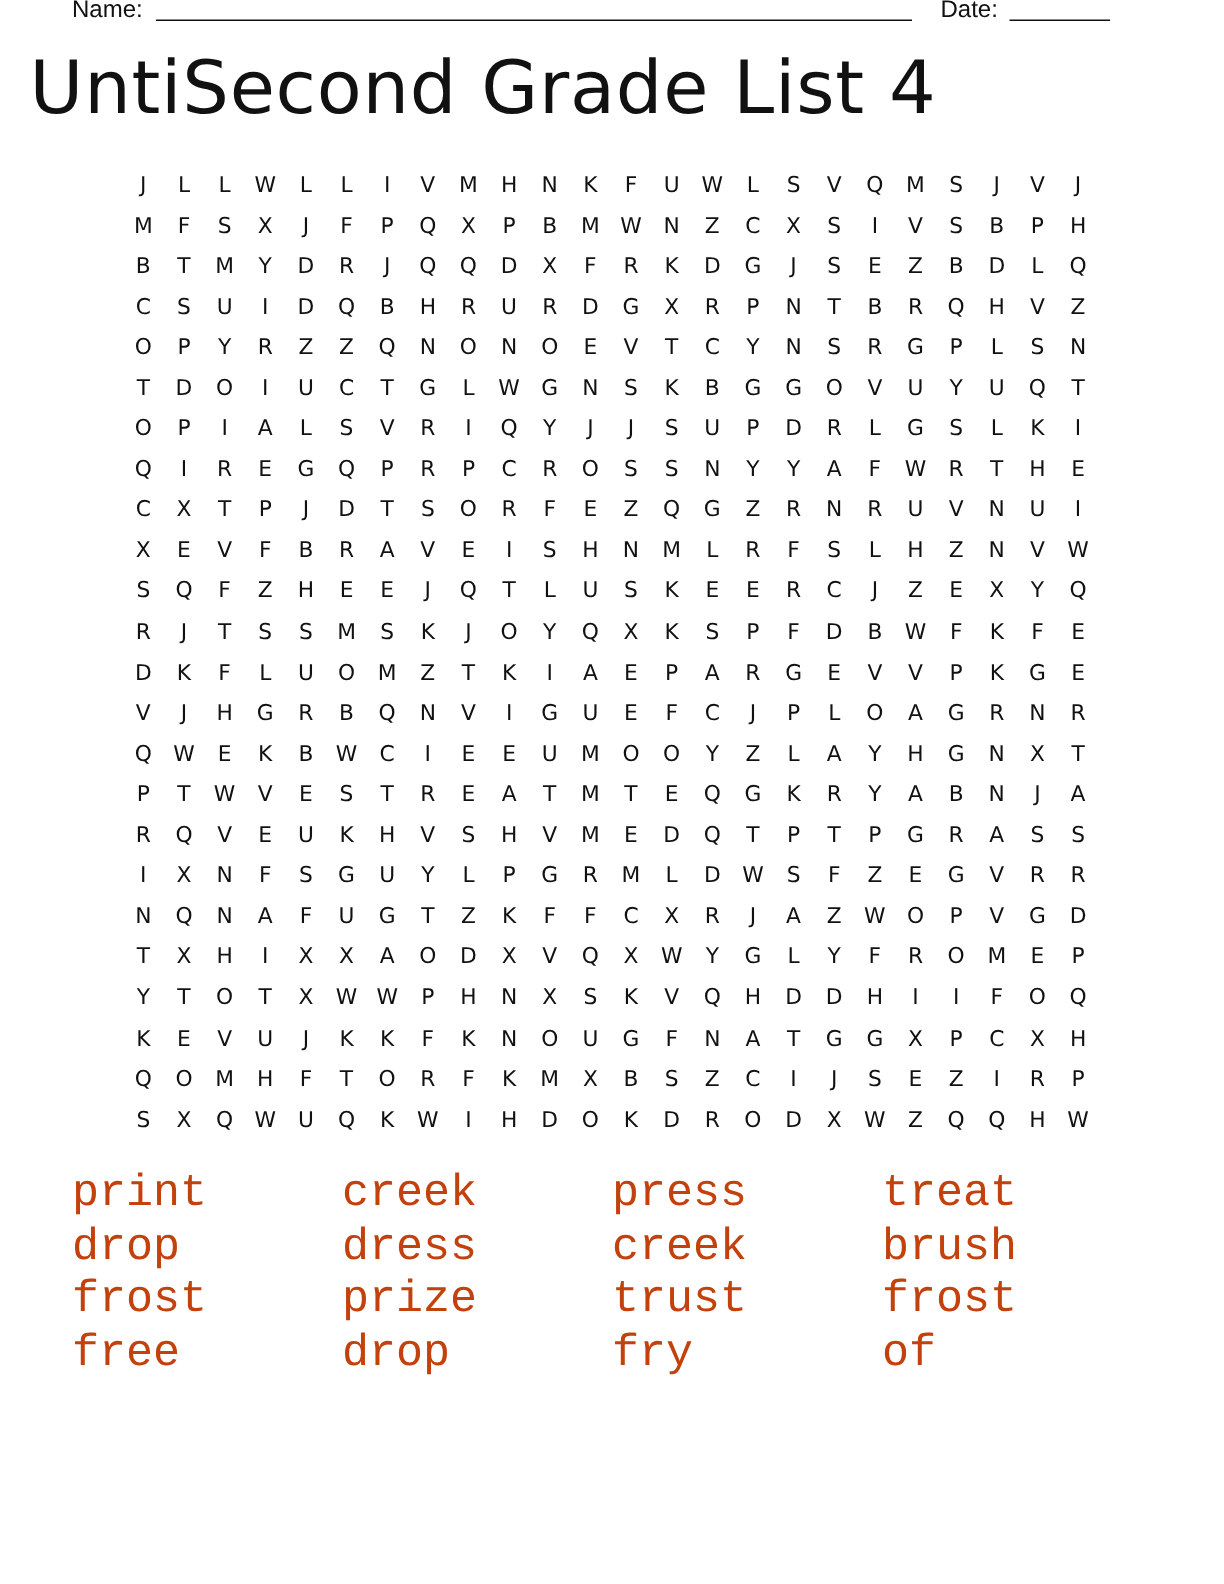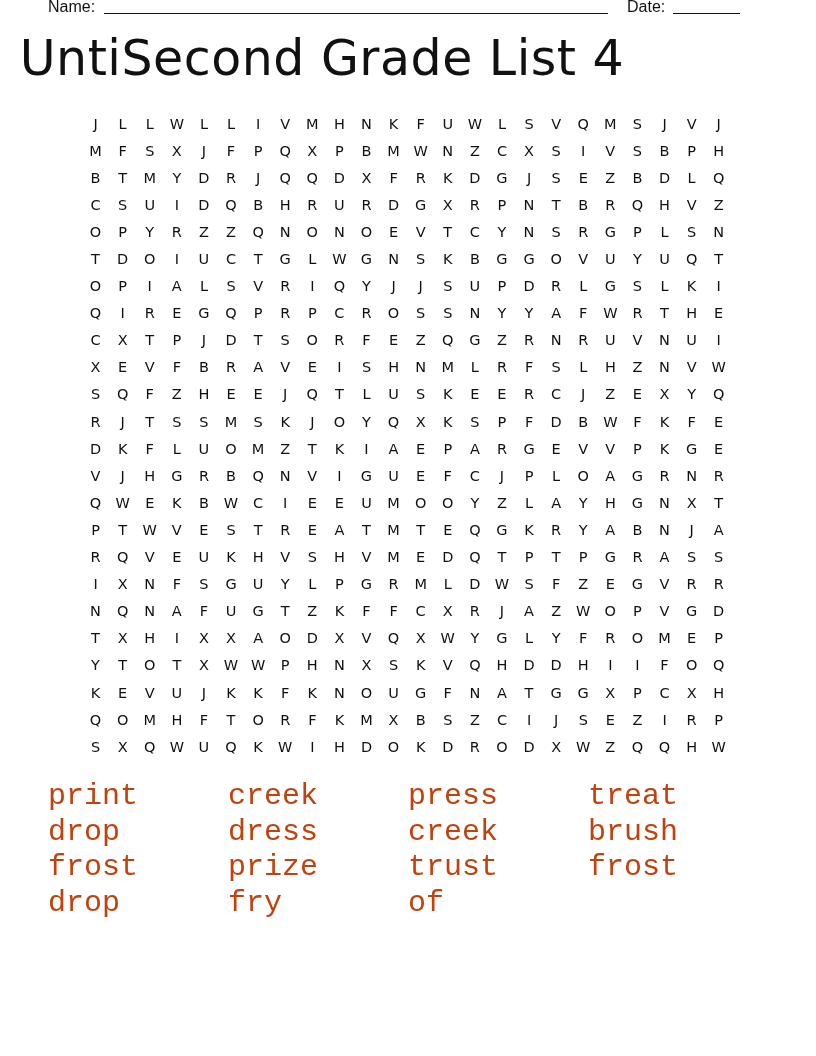--- a/index.html
+++ b/index.html
@@ -617,16 +617,17 @@
     <div class="word">press</div>
     <div class="word">treat</div>
     <div class="word">drop</div>
     <div class="word">dress</div>
     <div class="word">creek</div>
     <div class="word">brush</div>
     <div class="word">frost</div>
     <div class="word">prize</div>
     <div class="word">trust</div>
     <div class="word">frost</div>
+    <div class="word">free</div>
     <div class="word">drop</div>
     <div class="word">fry</div>
     <div class="word">of</div>
   </div>
 
 </body></html>

